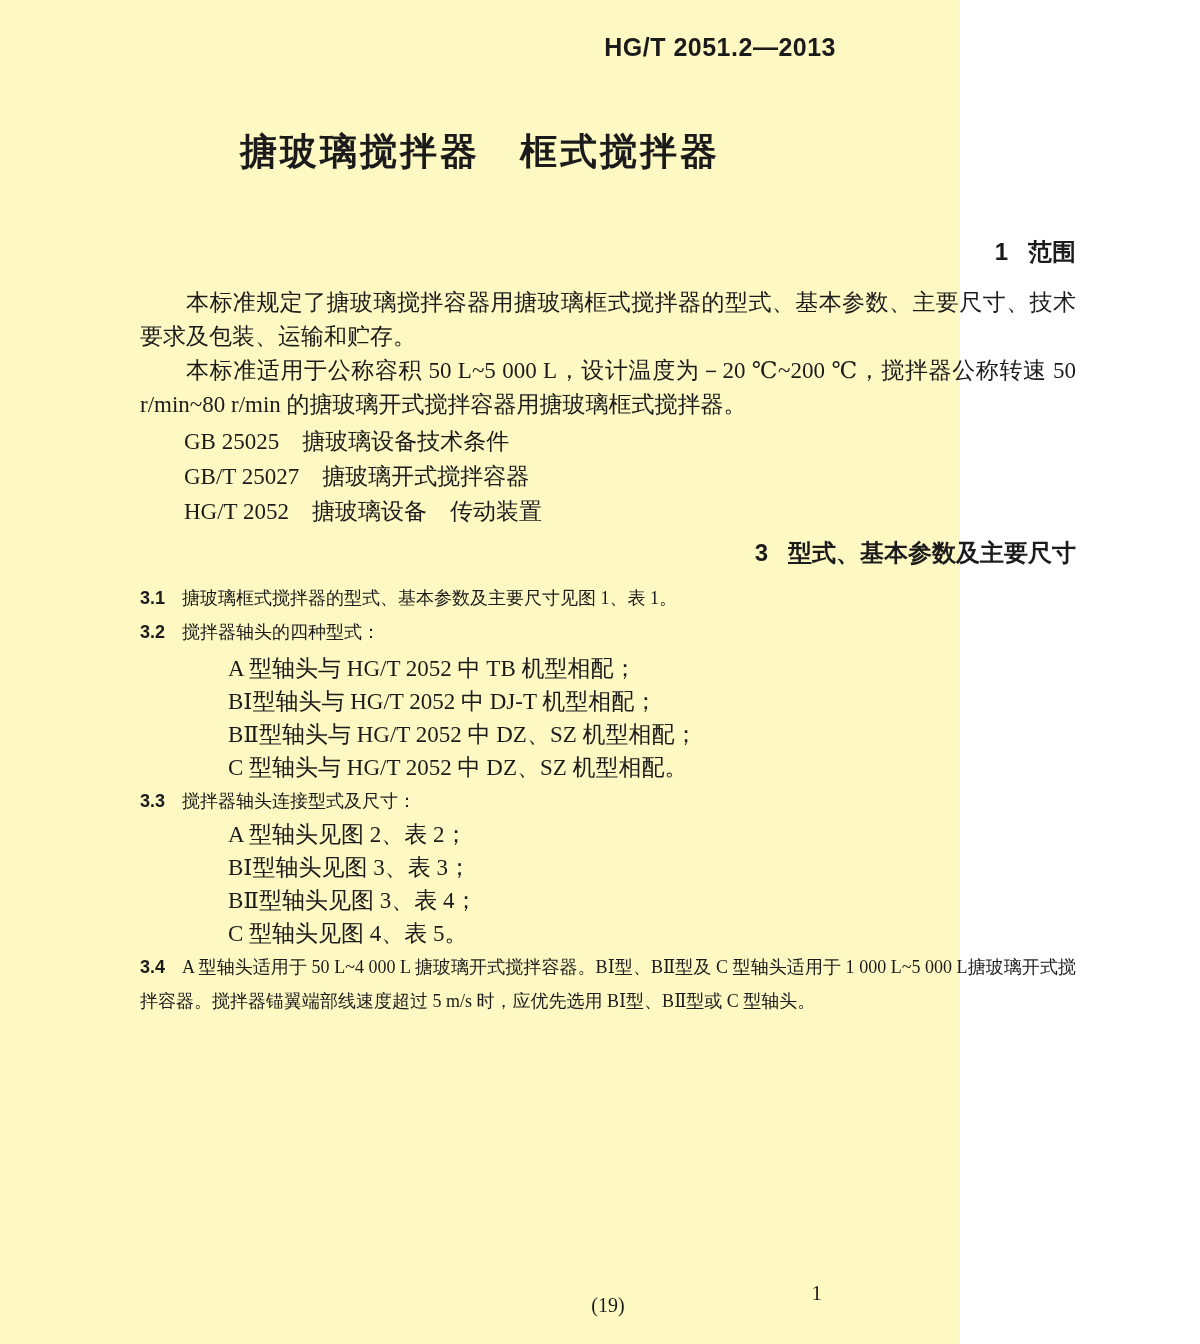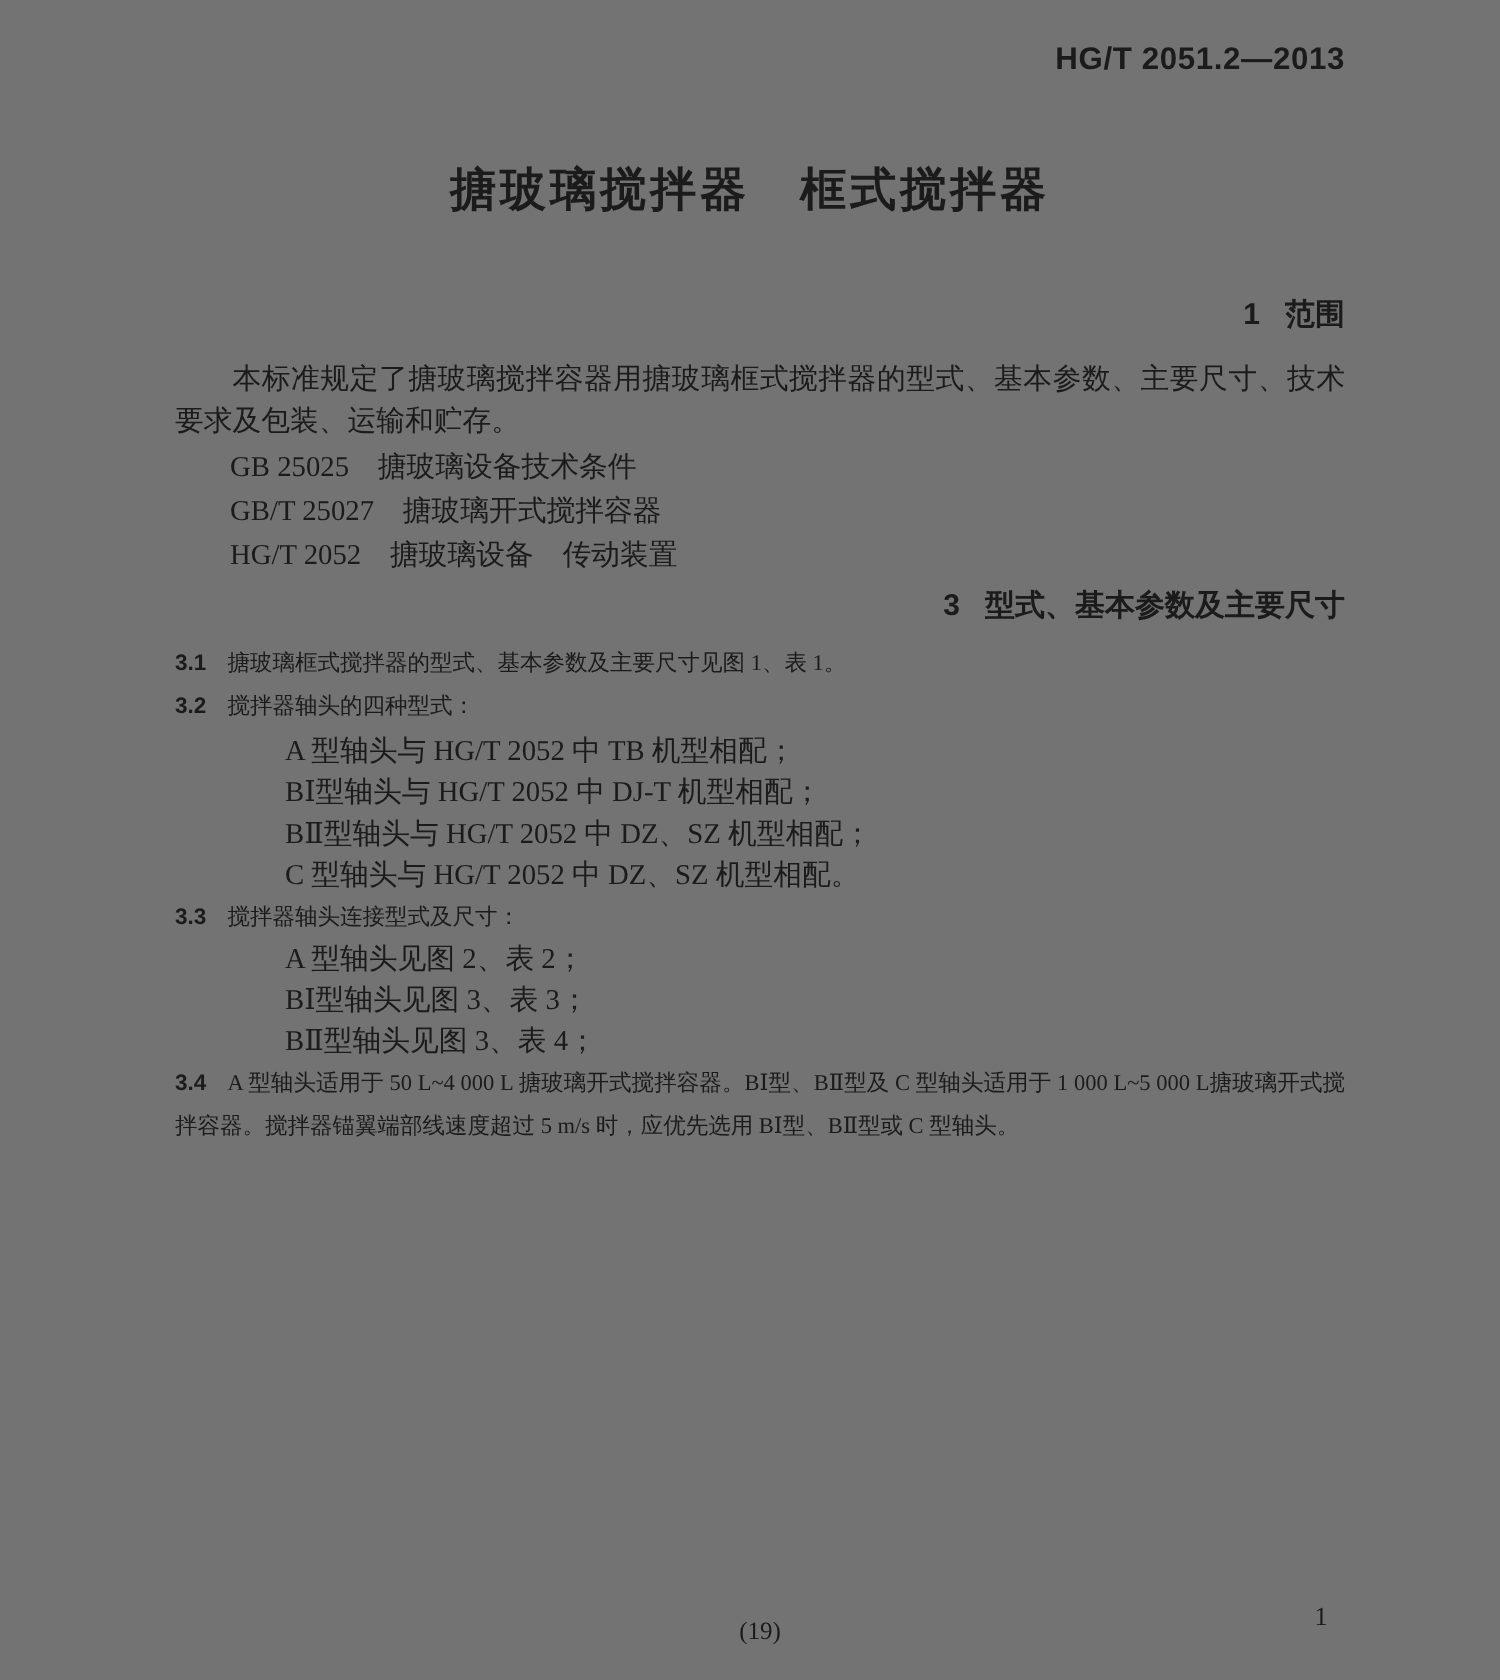--- a/index.html
+++ b/index.html
@@ -4,21 +4,21 @@
 <style>
   html,body{margin:0;padding:0;}
   body{
     width:1200px;height:1344px;
     background:#ffffff;
     font-family:"Liberation Serif","DejaVu Serif",serif;
     color:#1b1b1b;
     position:relative;
     overflow:hidden;
   }
-  .page{position:relative;width:1200px;height:1344px;background:#737373;}
+  .page{position:relative;width:960px;height:1344px;background:#fef9c3;}
   .header-code{
     position:absolute;top:33px;right:124px;
     font-family:"Liberation Sans","DejaVu Sans",sans-serif;
     font-weight:700;font-size:25px;letter-spacing:0.5px;
   }
   .doc-title{
     position:absolute;top:127px;left:0;width:100%;
     text-align:center;
     font-family:Liberation Sans, sans-serif;
     font-weight:700;font-size:37px;letter-spacing:3px;
@@ -74,20 +74,21 @@
   <div class="header-code">HG/T 2051.2—2013</div>
 
   <div class="doc-title">搪玻璃搅拌器　框式搅拌器</div>
 
   <div class="content">
 
     <h2 class="sec-heading mt8">
       <span class="sec-num">1</span><span>范围</span>
     </h2>
     <p class="body-p mt20">本标准规定了搪玻璃搅拌容器用搪玻璃框式搅拌器的型式、基本参数、主要尺寸、技术要求及包装、运输和贮存。</p>
+    <p class="body-p">本标准适用于公称容积 50 L~5 000 L，设计温度为－20 ℃~200 ℃，搅拌器公称转速 50 r/min~80 r/min 的搪玻璃开式搅拌容器用搪玻璃框式搅拌器。</p>
 
     <p class="ref-line mt2">GB 25025　搪玻璃设备技术条件</p>
     <p class="ref-line">GB/T 25027　搪玻璃开式搅拌容器</p>
     <p class="ref-line">HG/T 2052　搪玻璃设备　传动装置</p>
 
     <h2 class="sec-heading mt10">
       <span class="sec-num">3</span><span>型式、基本参数及主要尺寸</span>
     </h2>
 
     <p class="clause mt14">
@@ -101,20 +102,21 @@
     <p class="list-line">BⅠ型轴头与 HG/T 2052 中 DJ-T 机型相配；</p>
     <p class="list-line">BⅡ型轴头与 HG/T 2052 中 DZ、SZ 机型相配；</p>
     <p class="list-line">C 型轴头与 HG/T 2052 中 DZ、SZ 机型相配。</p>
 
     <p class="clause">
       <span class="clause-num">3.3</span><span>搅拌器轴头连接型式及尺寸：</span>
     </p>
     <p class="list-line">A 型轴头见图 2、表 2；</p>
     <p class="list-line">BⅠ型轴头见图 3、表 3；</p>
     <p class="list-line">BⅡ型轴头见图 3、表 4；</p>
+    <p class="list-line">C 型轴头见图 4、表 5。</p>
 
     <p class="clause">
       <span class="clause-num">3.4</span><span>A 型轴头适用于 50 L~4 000 L 搪玻璃开式搅拌容器。BⅠ型、BⅡ型及 C 型轴头适用于 1 000 L~5 000 L搪玻璃开式搅拌容器。搅拌器锚翼端部线速度超过 5 m/s 时，应优先选用 BⅠ型、BⅡ型或 C 型轴头。</span>
     </p>
 
   </div>
 
   <div class="footer-center">(19)</div>
 
   <div class="footer-page">1</div>

